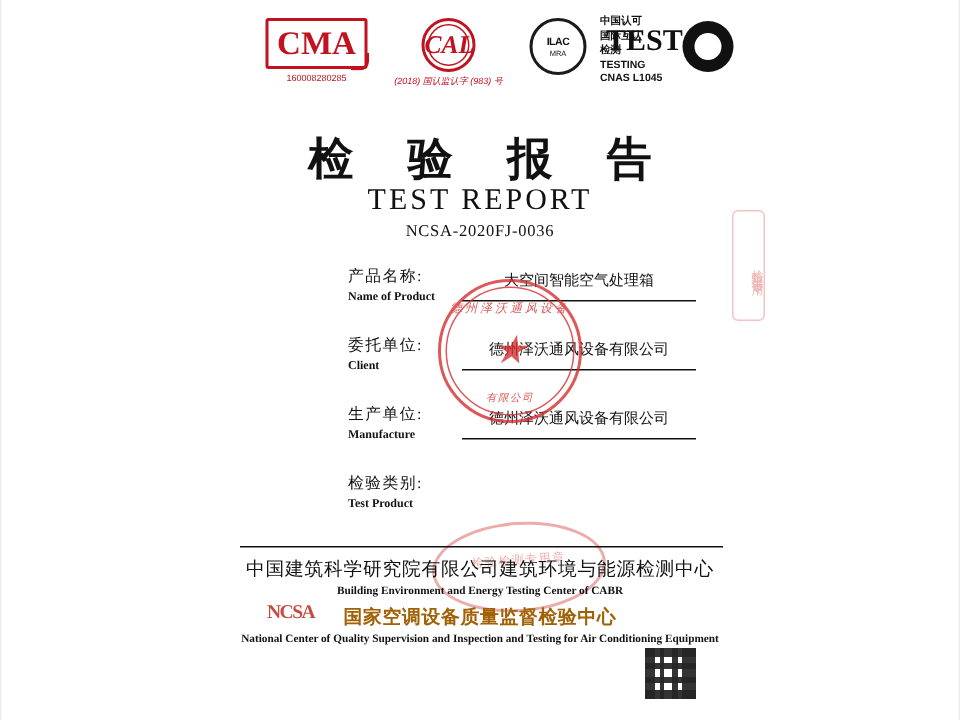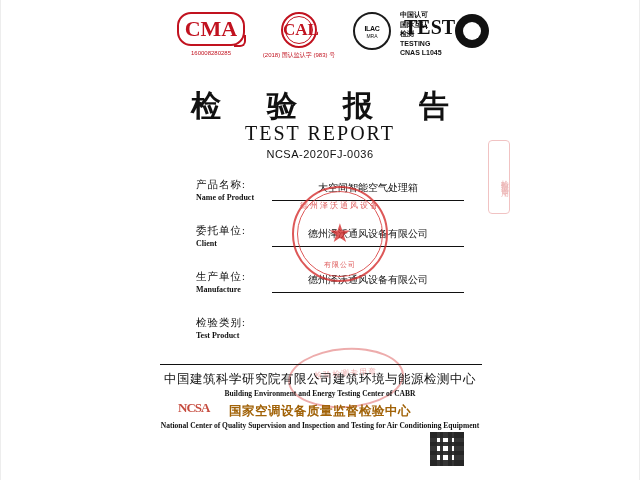--- a/index.html
+++ b/index.html
@@ -25,33 +25,33 @@
     top: 12px;
     left: 168px;
     width: 320px;
     height: 62px;
   }
   .mark {
     position: absolute;
     text-align: center;
   }
   .mark-ima { left: 0px; top: 0px; width: 86px; }
-  .mark-cal { left: 90px; top: 0px; width: 82px; }
+  .mark-cal { left: 90px; top: 0px; width: 82px; font-style: italic; }
   .mark-ilac { left: 178px; top: 0px; width: 52px; }
   .mark-cnas { left: 234px; top: 0px; width: 90px; }
 
   .ima-logo {
     font-family: "Liberation Serif", serif;
     font-size: 22px;
     font-weight: bold;
     color: #c1121f;
     letter-spacing: 0px;
     line-height: 30px;
     border: 2px solid #c1121f;
-    border-radius: 14px;
+    border-radius: 2px;
     display: inline-block;
     padding: 0 6px;
     position: relative;
   }
   .ima-logo::after {
     content: "";
     position: absolute;
     right: -3px;
     bottom: -3px;
     width: 10px;
@@ -164,21 +164,21 @@
     position: absolute;
     top: 86px;
     left: 0;
     width: 640px;
     text-align: center;
     font-size: 30px;
     font-weight: bold;
     letter-spacing: 14px;
     text-indent: 14px;
     color: #111;
-    font-family: Liberation Mono, monospace;
+    font-family: Liberation Sans, sans-serif;
   }
   .title-en {
     position: absolute;
     top: 122px;
     left: 0;
     width: 640px;
     text-align: center;
     font-size: 20px;
     letter-spacing: 2px;
     color: #111;
@@ -186,33 +186,34 @@
   }
   .report-no {
     position: absolute;
     top: 148px;
     left: 0;
     width: 640px;
     text-align: center;
     font-size: 11px;
     letter-spacing: 0.5px;
     color: #111;
-    font-family: Liberation Sans, sans-serif;
+    font-family: Liberation Serif, serif;
   }
 
   
   .fields {
     position: absolute;
     top: 178px;
     left: 196px;
     width: 268px;
   }
   .field-row {
     position: relative;
     height: 46px;
+    margin-left: 36px;
   }
   .field-label {
     position: absolute;
     left: 0;
     top: 0;
     width: 74px;
   }
   .label-cn {
     font-size: 10.5px;
     letter-spacing: 1px;
@@ -247,20 +248,21 @@
   .seal {
     position: absolute;
     left: 292px;
     top: 186px;
     width: 92px;
     height: 92px;
     border: 2.5px solid #d42a2a;
     border-radius: 50%;
     opacity: 0.78;
     pointer-events: none;
+    font-style: italic;
   }
   .seal .seal-inner {
     position: absolute;
     inset: 3px;
     border: 1px solid #d42a2a;
     border-radius: 50%;
   }
   .seal .star {
     position: absolute;
     left: 50%;

